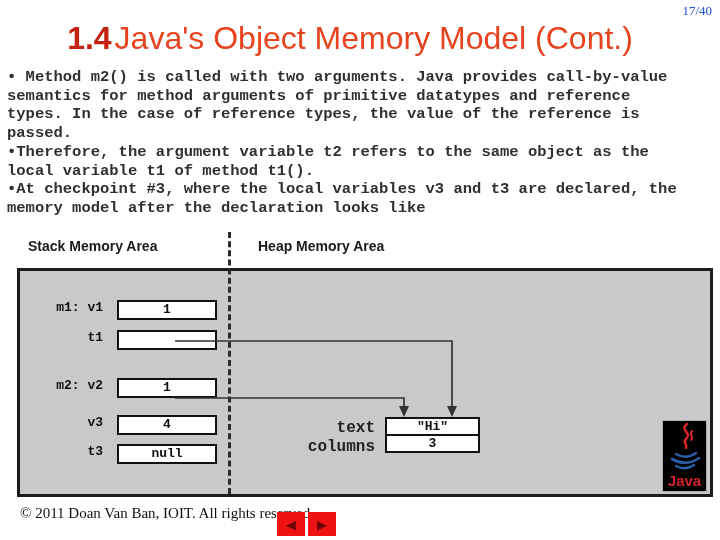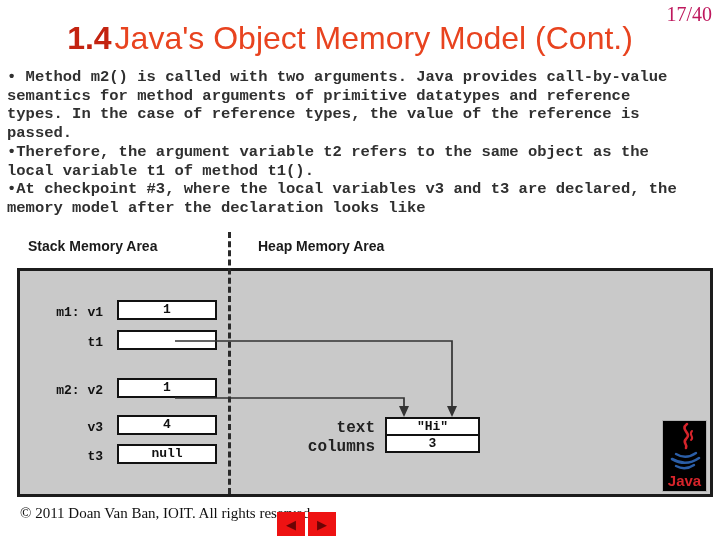--- a/index.html
+++ b/index.html
@@ -2,21 +2,21 @@
 <html><head>
 <meta charset="utf-8">
 <style>
   html,body { margin:0; padding:0; background:#fff; }
   .slide {
     position:relative; width:720px; height:540px; background:#ffffff;
     font-family:"Liberation Sans", sans-serif; overflow:hidden;
   }
   .page-number {
     position:absolute; top:3px; right:8px;
-    font-family:"Liberation Serif", serif; font-size:20px; color:#be185d;
+    font-family:"Liberation Serif", serif; font-size:13px; color:#1d4ed8;
   }
   .title {
     position:absolute; top:20px; left:0; width:700px; text-align:center;
     font-size:32px; color:#e8431f; letter-spacing:0;
   }
   .title .num { font-weight:bold; color:#c32310; padding-right:3px; }
   .body-text {
     position:absolute; left:7px; top:68px; width:710px;
     font-family:"Liberation Mono", monospace; font-size:15.5px;
     line-height:18.7px; color:#303030; white-space:pre-wrap;font-weight:bold;
@@ -27,21 +27,21 @@
   .stack-header { left:28px; }
   .heap-header  { left:258px; }
   .divider {
     position:absolute; left:228px; top:232px; height:262px; width:0;
     border-left:3px dashed #2a2a2a; z-index:3;
   }
   .mem-box {
     position:absolute; left:17px; top:268px; width:690px; height:223px;
     background:#c9c9c9; border:3px solid #1c1c1c; z-index:1;
   }
-  .srow { position:absolute; left:30px; height:20px; display:flex; align-items:flex-end; z-index:4; }
+  .srow { position:absolute; left:30px; height:20px; display:flex; align-items:flex-start; z-index:4; }
   .srow .lbl {
     width:73px; text-align:right; margin-right:14px;
     font-family:"Liberation Mono", monospace; font-weight:bold; font-size:13px; color:#111;
   }
   .srow .vbox {
     width:96px; height:16px; background:#fff; border:2px solid #111;
     font-family:"Liberation Mono", monospace; font-weight:bold; font-size:13px;
     line-height:16px; text-align:center; color:#111;
   }
   .heap-box {

